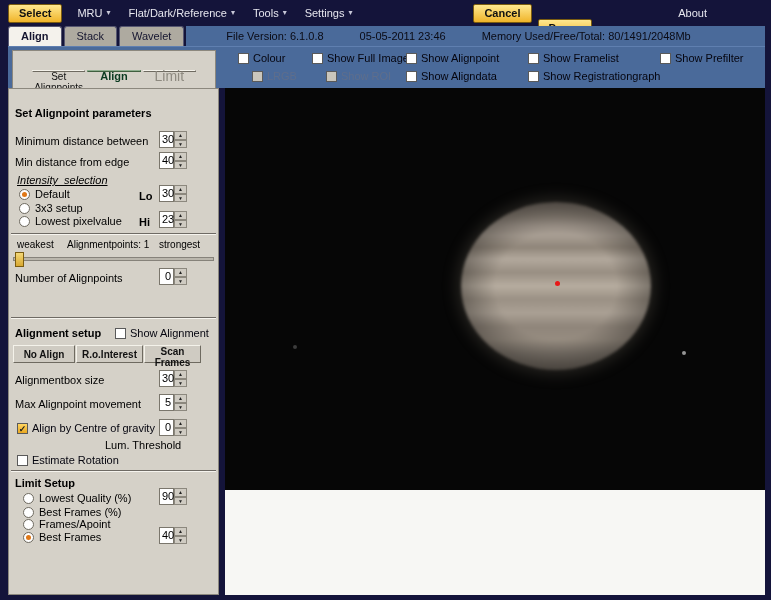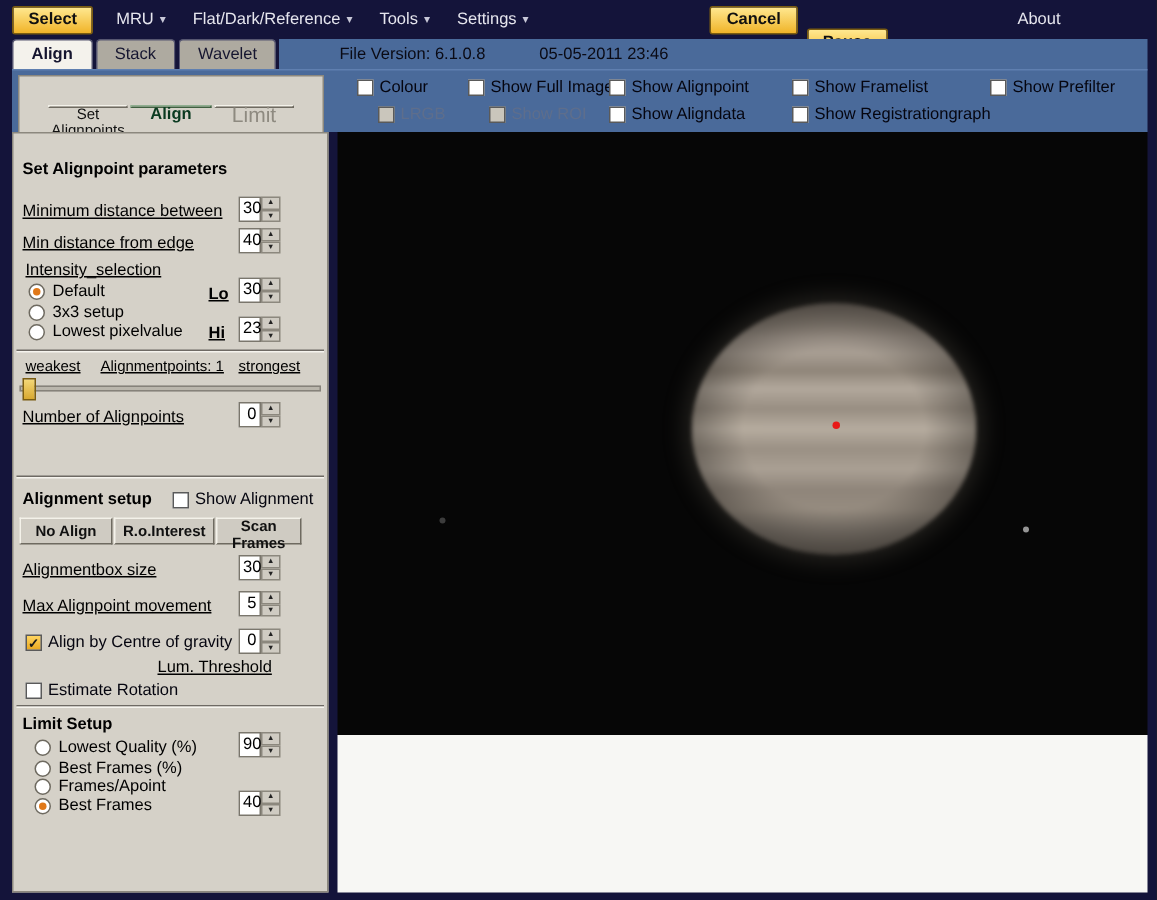--- a/index.html
+++ b/index.html
@@ -37,24 +37,24 @@
   .cb-item { position:absolute; display:flex; align-items:center; gap:4px; font-size:11px; color:#05050f; white-space:nowrap; cursor:pointer; }
   .cb { width:11px; height:11px; background:#fff; border:1px solid #5a5a5a; display:inline-block; flex:none;
         font-size:9px; line-height:10px; text-align:center; color:#1a1a1a; }
   .cb.gold { background:linear-gradient(#ffd560,#eaa820); font-weight:bold; }
   .cb.disabled { background:#cac6bc; }
   .cb-item.disabled { color:#5e6e8c; cursor:default; }
 
   
   .panel { position:absolute; left:8px; top:88px; width:211px; height:507px; background:#d5d1c8; border:1px solid #8c887e; }
   .p-title { position:absolute; font-size:11px; font-weight:bold; color:#000; white-space:nowrap; }
-  .p-label { position:absolute; font-size:11px; color:#000; white-space:nowrap;text-decoration:underline; }
+  .p-label { position:absolute; font-size:11px; color:#000; white-space:nowrap; }
   .p-label.small { font-size:10px; }
   .p-label.bold { font-weight:bold; }
-  .underlined { text-decoration:underline; }
+  .underlined { text-decoration:underline;font-style:italic; }
   .sep { position:absolute; left:2px; width:205px; height:2px; border-top:1px solid #6e6a64; border-bottom:1px solid #f6f4ee; }
 
   .spin { position:absolute; display:flex; height:17px; }
   .spin-val { width:15px; height:17px; background:#fff; border:1px solid #7a766c; text-align:right; font-size:11px;
               line-height:15px; padding:0 2px; color:#000; }
   .spin-btns { width:13px; height:17px; display:flex; flex-direction:column; }
   .spin-up, .spin-down { flex:1; background:#cfcbc2; border:1px solid #8c887e; font-size:5px; line-height:6px;
                          text-align:center; color:#222; overflow:hidden; cursor:pointer; }
 
   .radio-item { position:absolute; display:flex; align-items:center; gap:5px; font-size:11px; color:#000; white-space:nowrap; cursor:pointer; }
@@ -111,20 +111,21 @@
     <div class="mb-about">About</div>
   </div>
 
   <div class="tabrow">
     <div class="tab active">Align</div>
     <div class="tab inactive">Stack</div>
     <div class="tab inactive">Wavelet</div>
     <div class="status-strip">
       <span style="margin-left:40px">File Version: 6.1.0.8</span>
       <span style="margin-left:36px">05-05-2011 23:46</span>
+      <span style="margin-left:36px">Memory Used/Free/Total: 80/1491/2048Mb</span>
     </div>
   </div>
 
   <div class="toolbar">
     <div class="btn-group">
       <button class="tb-btn">Set Alignpoints</button>
       <button class="tb-btn active" style="font-size:11px">Align</button>
       <button class="tb-btn disabled" style="font-size:14px">Limit</button>
     </div>
 

